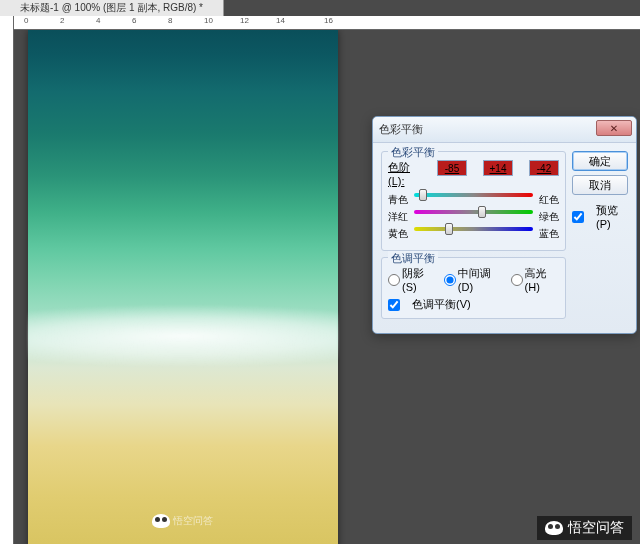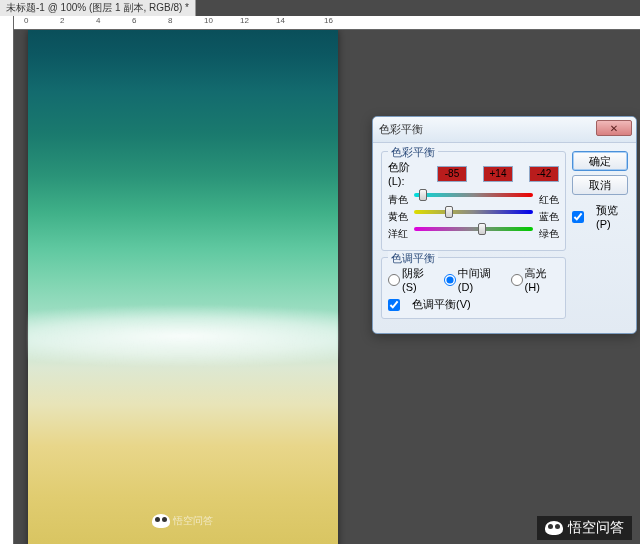--- a/index.html
+++ b/index.html
@@ -18,21 +18,21 @@
       top: 0;
       width: 640px;
       height: 544px;
       background: #4a4a4a;
     }
     .doc-tab {
       position: absolute;
       left: 0;
       top: 0;
       height: 16px;
-      padding: 1px 6px;
+      padding: 1px 20px;
       background: #e8e8e8;
       font-size: 10px;
       color: #333;
       border-right: 1px solid #999;
     }
     .ruler-horizontal {
       position: absolute;
       left: 14px;
       top: 16px;
       right: 0;
@@ -199,24 +199,25 @@
     .groupbox-title {
       position: absolute;
       top: -7px; left: 6px;
       background: #ecf2f9;
       padding: 0 3px;
       font-size: 11px;
       color: #2a4a7a;
     }
     .level-row {
       display: flex;
-      align-items: center;
+      align-items: flex-start;
       gap: 16px;
       margin-bottom: 6px;
       font-size: 11px;
+      text-decoration: underline;
     }
     .level-input {
       width: 30px;
       height: 16px;
       border: 1px solid #8fa8c8;
       background: #b91c1c;
       text-align: center;
       font-size: 10px;
       padding: 0;
     }
@@ -310,32 +311,32 @@
           <input class="level-input" value="-42" style="">
         </div>
         <div class="slider-row">
           <span class="slider-label-l">青色</span>
           <div class="slider-track track-cr">
               <div class="slider-thumb" style="left:7.5%"></div>
             </div>
           <span class="slider-label-r">红色</span>
         </div>
         <div class="slider-row">
+          <span class="slider-label-l">洋红</span>
+          <div class="slider-track track-mg">
+              <div class="slider-thumb" style="left:57%"></div>
+            </div>
+          <span class="slider-label-r">绿色</span>
+        </div>
+        <div class="slider-row">
           <span class="slider-label-l">黄色</span>
           <div class="slider-track track-yb">
               <div class="slider-thumb" style="left:29%"></div>
             </div>
           <span class="slider-label-r">蓝色</span>
-        </div>
-        <div class="slider-row">
-          <span class="slider-label-l">洋红</span>
-          <div class="slider-track track-mg">
-              <div class="slider-thumb" style="left:57%"></div>
-            </div>
-          <span class="slider-label-r">绿色</span>
         </div>
       </div>
 
       <div class="groupbox">
         <div class="groupbox-title">色调平衡</div>
         <div class="radio-row">
           <label>
               <input type="radio" name="tone" style="">
               <span>阴影(S)</span>
             </label>

